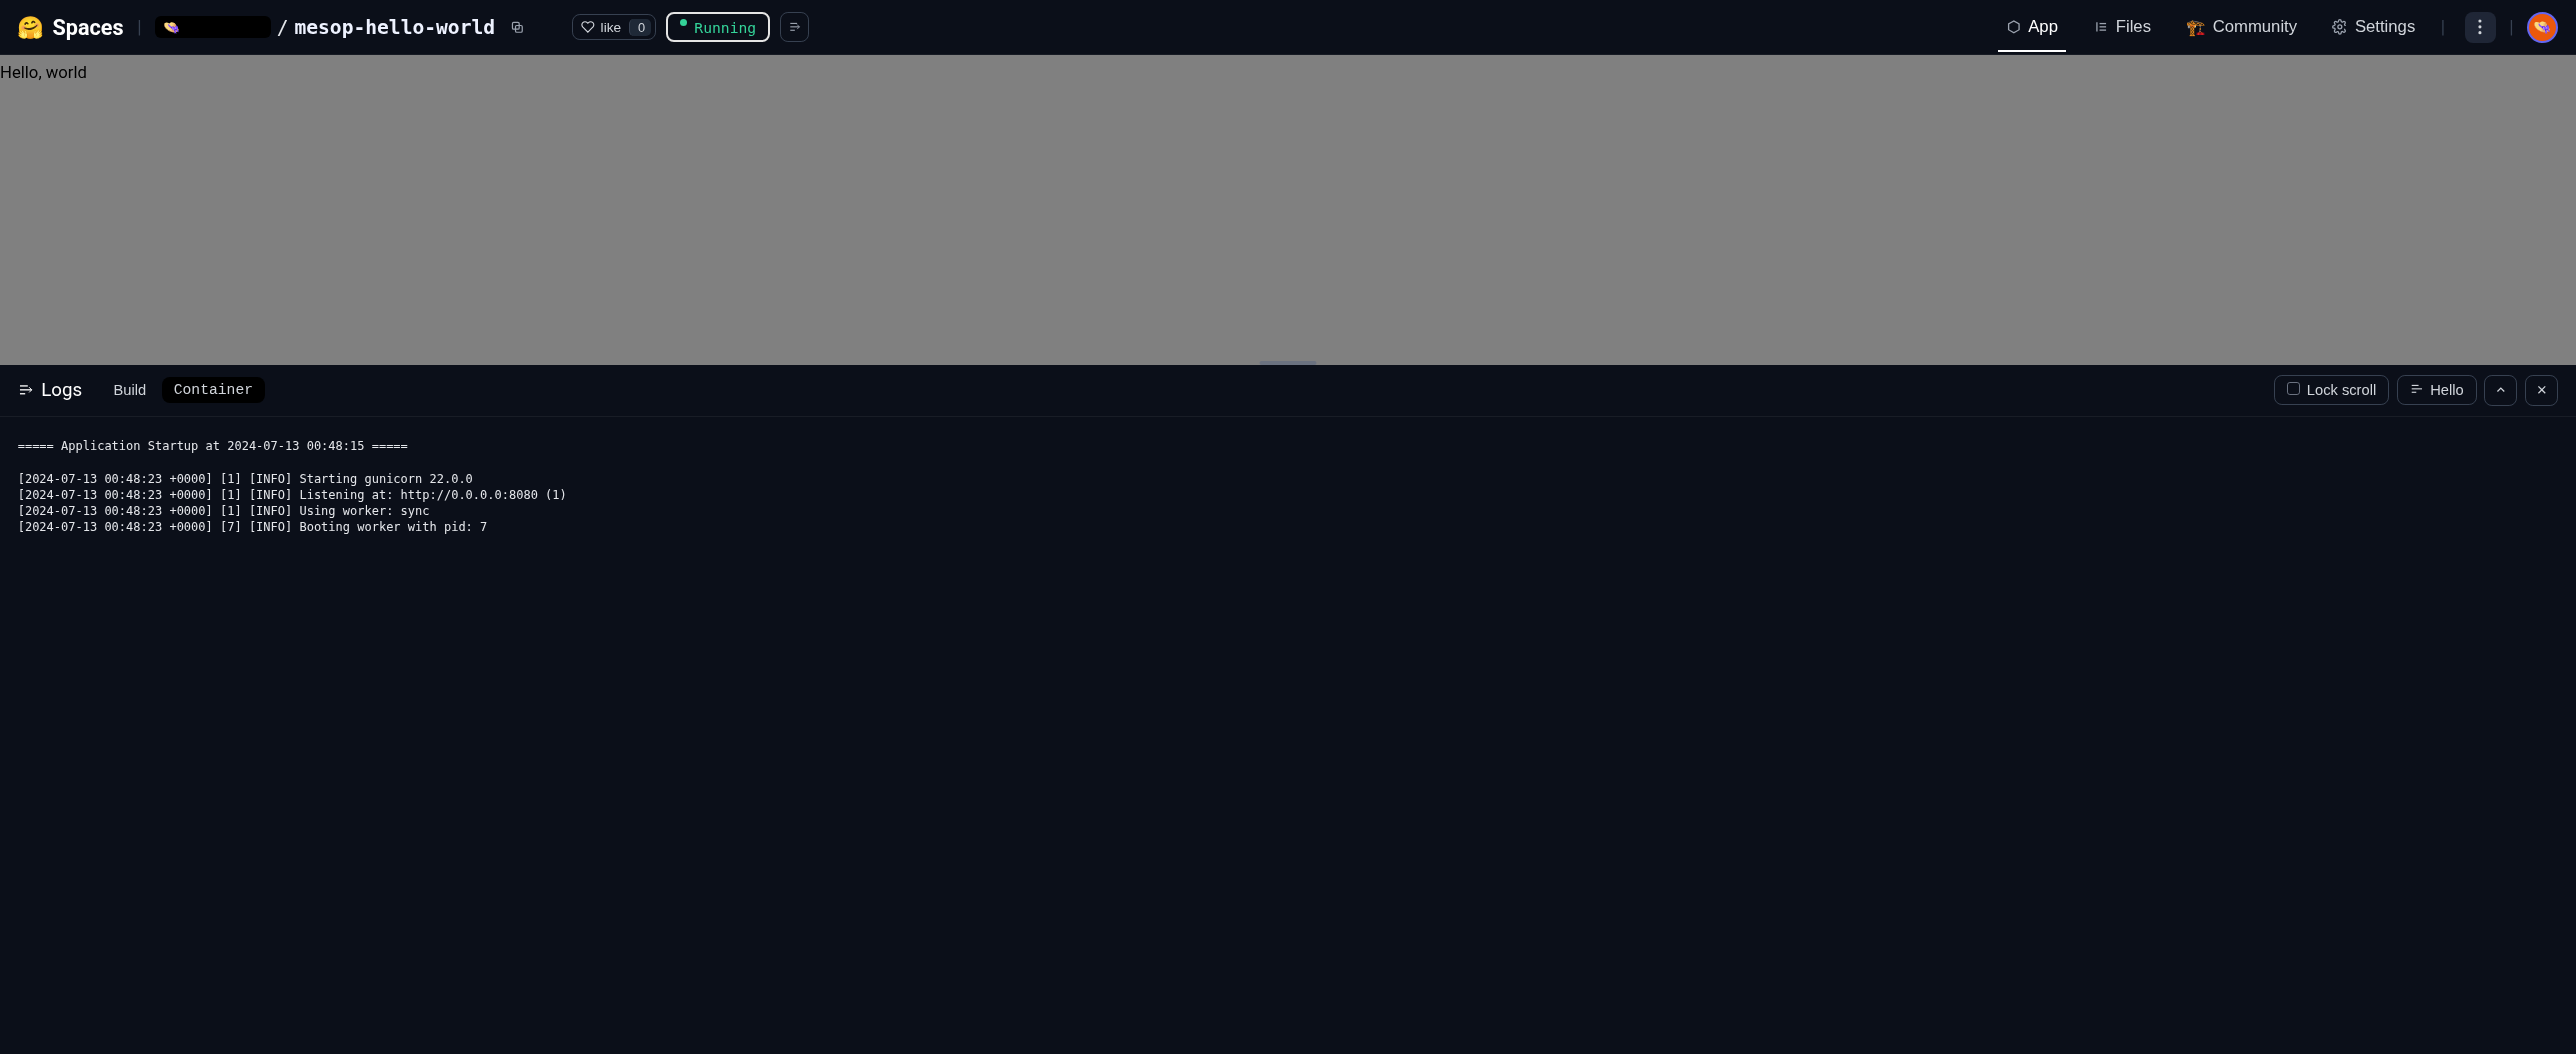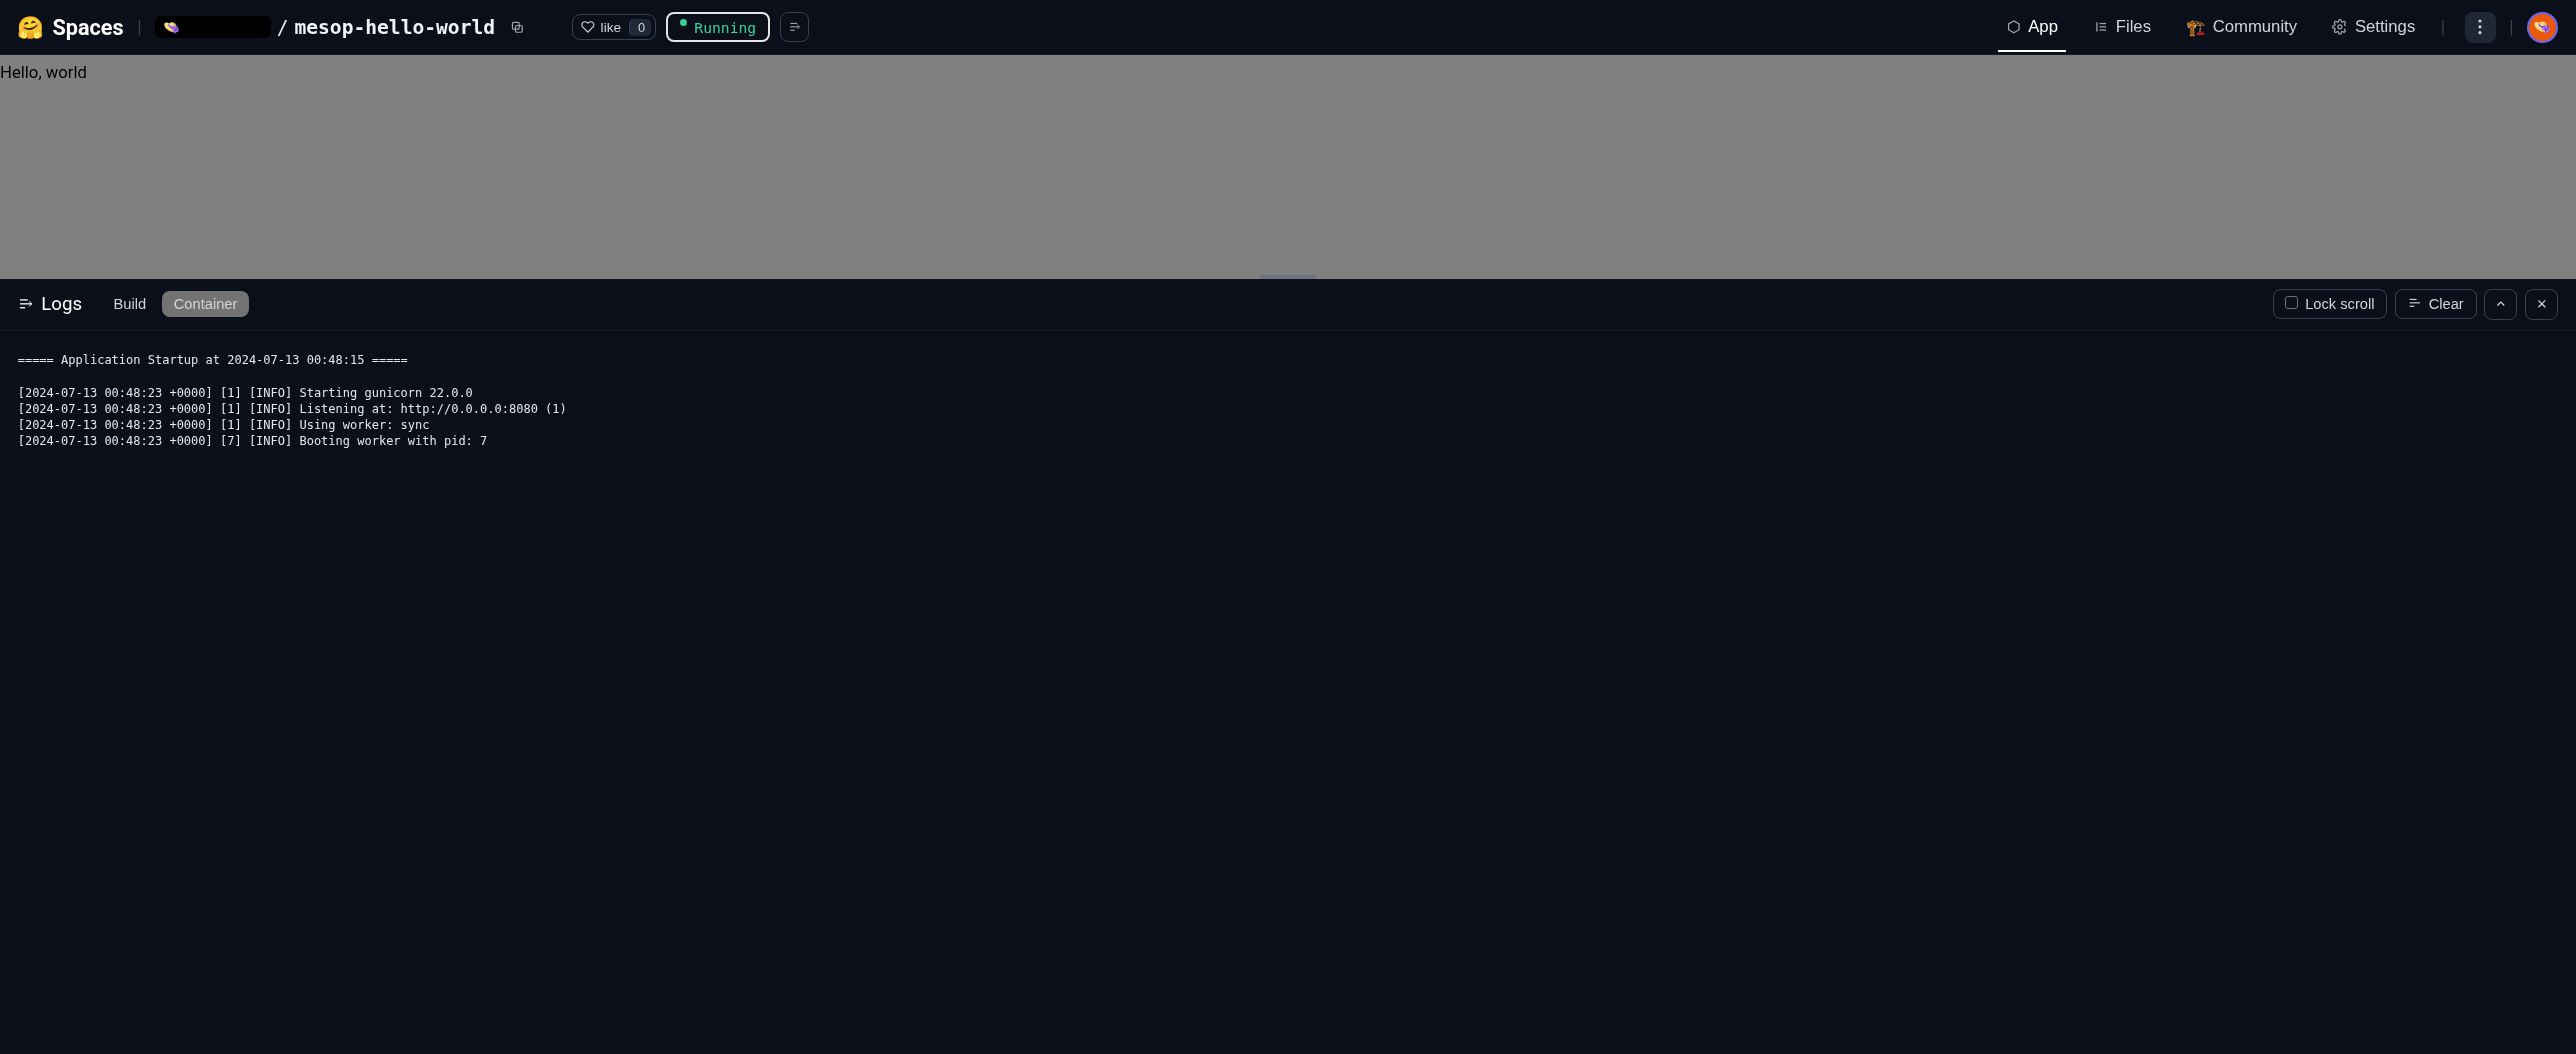--- a/index.html
+++ b/index.html
@@ -71,40 +71,40 @@
       width: 31px; height: 31px; border-radius: 7.9px; background: #1f2636;
       display: inline-flex; align-items: center; justify-content: center;
       color: #d1d5db; cursor: pointer; border: none;
     }
     .avatar {
       width: 31px; height: 31px; border-radius: 50%; border: 2px solid #6366f1;
       background: #ea580c; display: inline-flex; align-items: center; justify-content: center;
       font-size: 14.7px;
     }
     .app-area {
-      height: 224px; background: #808080; position: relative;
+      height: 310px; background: #808080; position: relative;
     }
     .app-text { position: absolute; top: 7.9px; left: 0; color: #000; font-size: 16.7px; }
     .drag-handle {
       position: absolute; bottom: 0; left: 50%; transform: translateX(-50%);
       width: 57px; height: 3.9px; background: #6b7280; border-radius: 2px;
     }
     .logs-panel { background: #0b0f19; }
     .logs-header {
       display: flex; align-items: center; justify-content: space-between;
       padding: 9.8px 17.7px; border-bottom: 1px solid rgba(255,255,255,0.06);
     }
     .logs-left { display: flex; align-items: center; gap: 19.6px; }
     .logs-title { display: flex; align-items: center; gap: 7.9px; font-weight: 400; font-size: 18.7px; color: #fff; }
     .logs-tabs { display: flex; align-items: center; gap: 3.9px; }
     .logs-tab {
       padding: 4.9px 11.8px; border-radius: 7.9px; color: #d1d5db; font-size: 14.7px;
       cursor: pointer; background: none; border: none;
     }
-    .logs-tab.active { background: #737373; }
+    .logs-tab.active { background: #000000; font-family: Liberation Mono, monospace; }
     .logs-right { display: flex; align-items: center; gap: 7.9px; }
     .logs-btn {
       display: inline-flex; align-items: flex-start; gap: 6.9px;
       border: 1px solid #374151; border-radius: 7.9px; padding: 5.9px 11.8px;
       color: #d1d5db; font-size: 14.7px; cursor: pointer; background: transparent;
     }
     .logs-icon-btn {
       display: inline-flex; align-items: center; justify-content: center;
       width: 33px; height: 31px; border: 1px solid #374151; border-radius: 7.9px;
       color: #d1d5db; cursor: pointer; background: transparent;
@@ -236,21 +236,21 @@
       <button class="logs-btn">
         <span class="checkbox-indicator"></span>
         <span>Lock scroll</span>
       </button>
       <button class="logs-btn">
         <svg width="13.7" height="13.7" viewBox="0 0 24 24" fill="none" stroke="currentColor" stroke-width="2">
             <line x1="3" y1="6" x2="15" y2="6"></line>
             <line x1="3" y1="12" x2="21" y2="12"></line>
             <line x1="3" y1="18" x2="11" y2="18"></line>
           </svg>
-        <span>Clear</span>
+        <span>Hello</span>
       </button>
       <button class="logs-icon-btn">
         <svg width="13.7" height="13.7" viewBox="0 0 24 24" fill="none" stroke="currentColor" stroke-width="2.2">
             <polyline points="18 15 12 9 6 15"></polyline>
           </svg>
       </button>
       <button class="logs-icon-btn">
         <svg width="13.7" height="13.7" viewBox="0 0 24 24" fill="none" stroke="currentColor" stroke-width="2.2">
             <line x1="18" y1="6" x2="6" y2="18"></line>
             <line x1="6" y1="6" x2="18" y2="18"></line>

